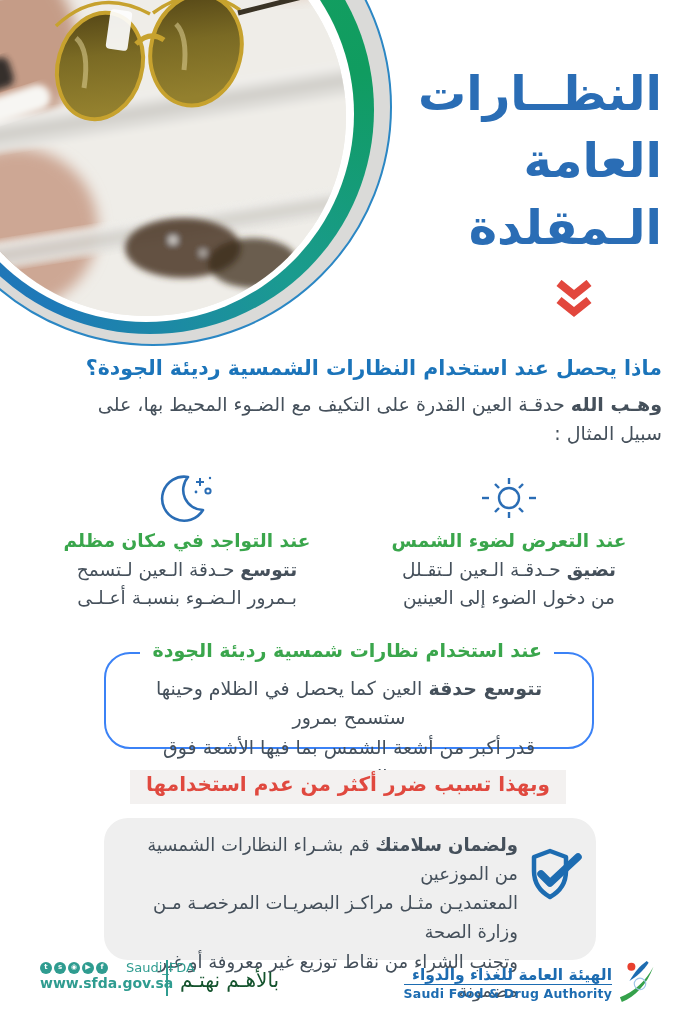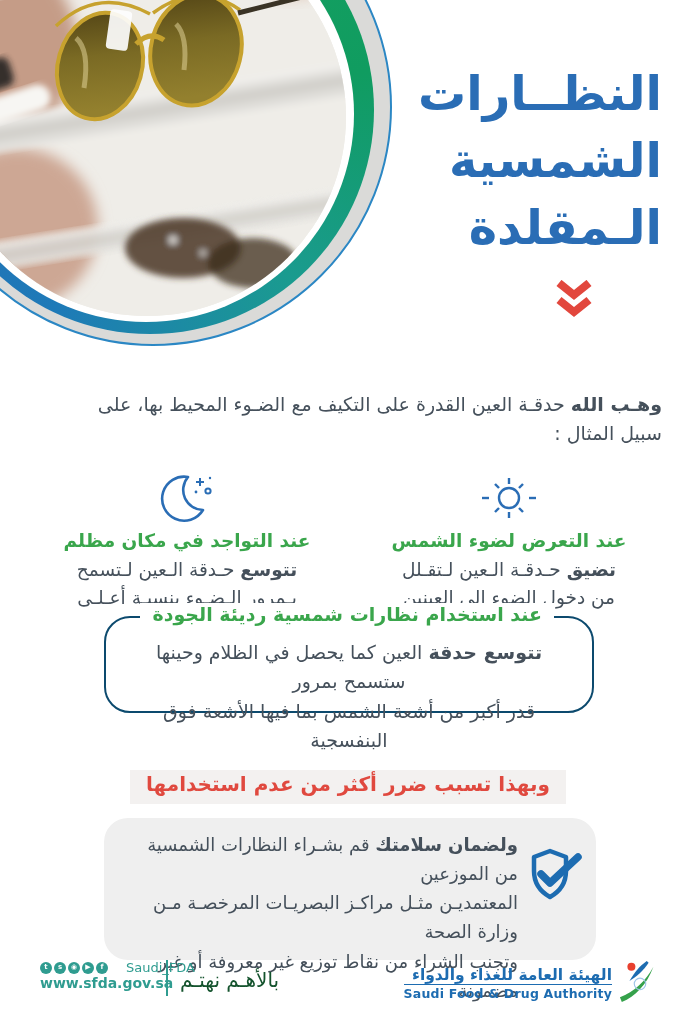--- a/index.html
+++ b/index.html
@@ -31,22 +31,22 @@
 
   
   .col { position:absolute; top:466px; width:270px; text-align:center; direction:rtl; }
   .col.sun  { right:52px; }
   .col.moon { left:52px; }
   .icon-wrap { height:64px; display:flex; align-items:center; justify-content:center; }
   .col h3 { color:#3aa64c; font-size:18.5px; font-weight:bold; }
   .col p  { color:#45505b; font-size:18.5px; line-height:1.5; margin-top:5px; }
 
   
-  .info-box { position:absolute; left:104px; top:616px; width:490px; height:97px;
-    border:2px solid #0c4a6e; border-radius:26px; }
+  .info-box { position:absolute; left:104px; top:652px; width:490px; height:97px;
+    border:2px solid #3b82f6; border-radius:26px; }
   .box-title { position:absolute; top:-15px; right:38px; background:#fff; padding:0 12px;
     color:#3aa64c; font-size:19px; font-weight:bold; direction:rtl; white-space:nowrap; }
   .box-body { padding:20px 24px 0; text-align:center; direction:rtl;
     color:#45505b; font-size:19px; line-height:1.55; }
 
   
   .warning { position:absolute; top:770px; left:0; right:0; text-align:center; }
   .warning .hl { display:inline-block; background:#f3f1f0; color:#e0493f; font-weight:bold;
     font-size:20px; padding:2px 16px 8px; direction:rtl; }
 
@@ -125,30 +125,31 @@
         <line x1="290" y1="95" x2="398" y2="68" stroke="#3a3325" stroke-width="5"></line>
         <rect x="160" y="92" width="22" height="40" rx="4" fill="#fdfdfd" opacity="0.92" transform="rotate(8 171 112)"></rect>
         <path d="M128 120 Q142 132 136 170" stroke="#e8d9a0" stroke-width="5" fill="none" opacity="0.5"></path>
         <path d="M228 106 Q240 118 236 152" stroke="#e8d9a0" stroke-width="5" fill="none" opacity="0.5"></path>
       </g>
     </svg>
   </div>
 
   <div class="main-title">
     <div>النظــارات</div>
-    <div>الشمسية</div>
+    <div>العامة</div>
     <div>الـمقلدة</div>
   </div>
   <div class="chevrons">
     <svg width="36" height="40" viewBox="0 0 36 40">
       <path d="M3 3 L18 15 L33 3" stroke="#e2473d" stroke-width="8" fill="none"></path>
       <path d="M3 20 L18 32 L33 20" stroke="#e2473d" stroke-width="8" fill="none"></path>
     </svg>
   </div>
 
+  <div class="q-heading">ماذا يحصل عند استخدام النظارات الشمسية رديئة الجودة؟</div>
   <div class="intro">
     <b>وهـب الله</b><span> حدقـة العين القدرة على التكيف مع الضـوء المحيط بها، على</span><br>
     <span>سبيل المثال :</span>
   </div>
 
   <div class="col sun">
     <div class="icon-wrap">
       <svg width="54" height="54" viewBox="0 0 54 54">
         <circle cx="27" cy="27" r="10" fill="none" stroke="#2a6db5" stroke-width="2.4"></circle>
         <line x1="27" y1="13" x2="27" y2="7" stroke="#2a6db5" stroke-width="2.4"></line>

